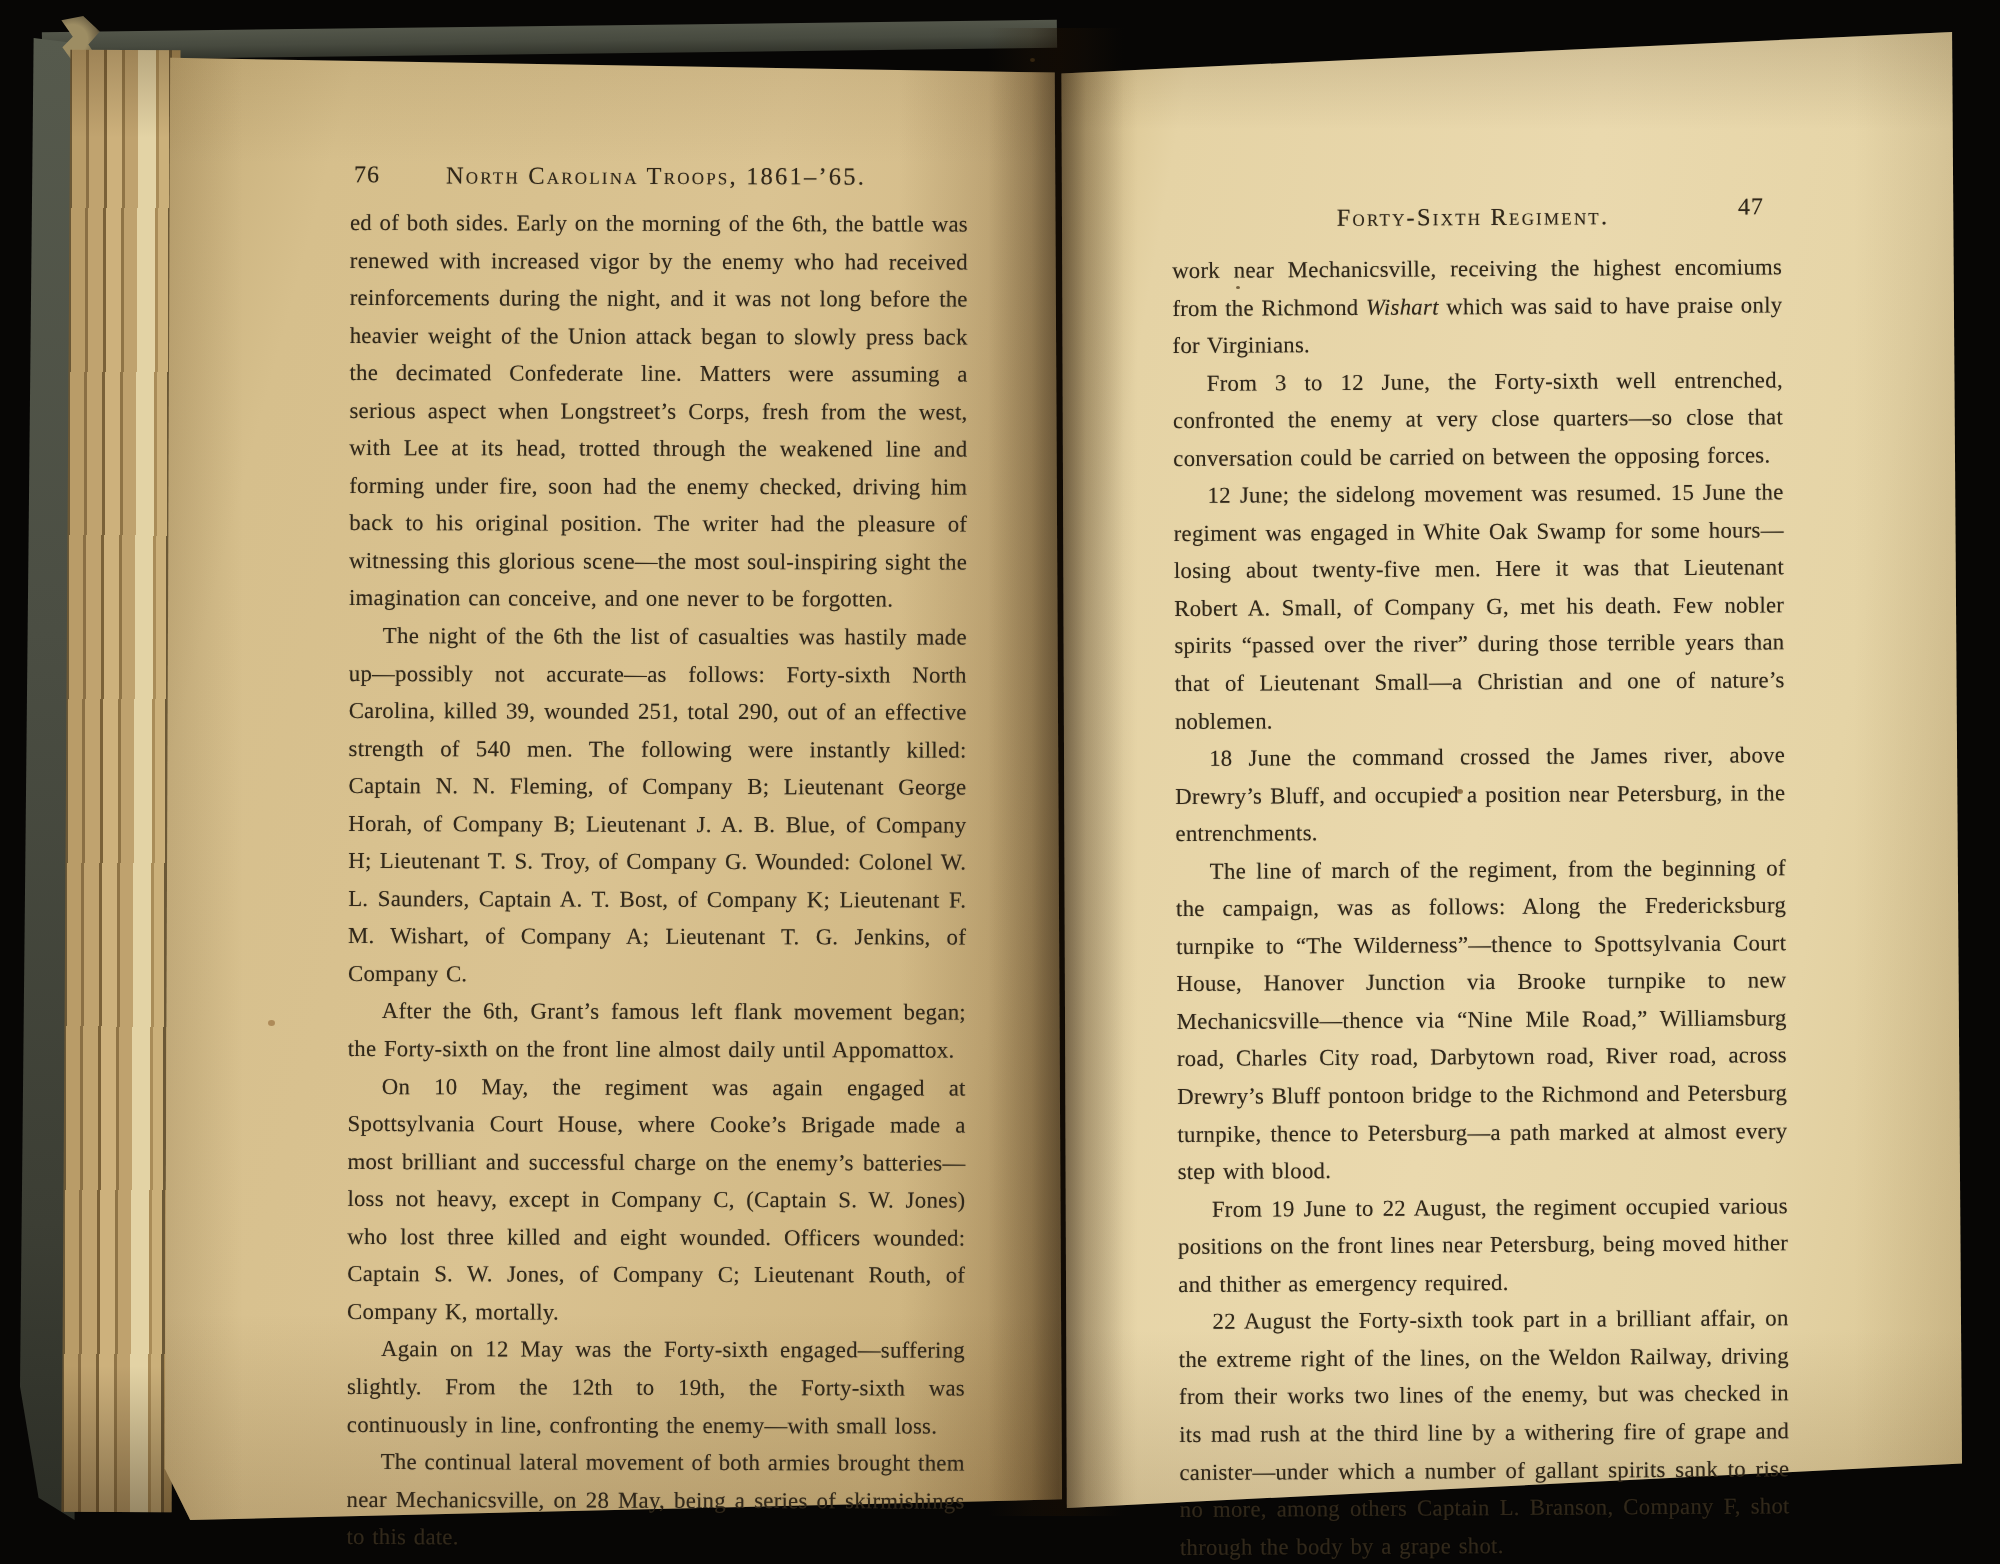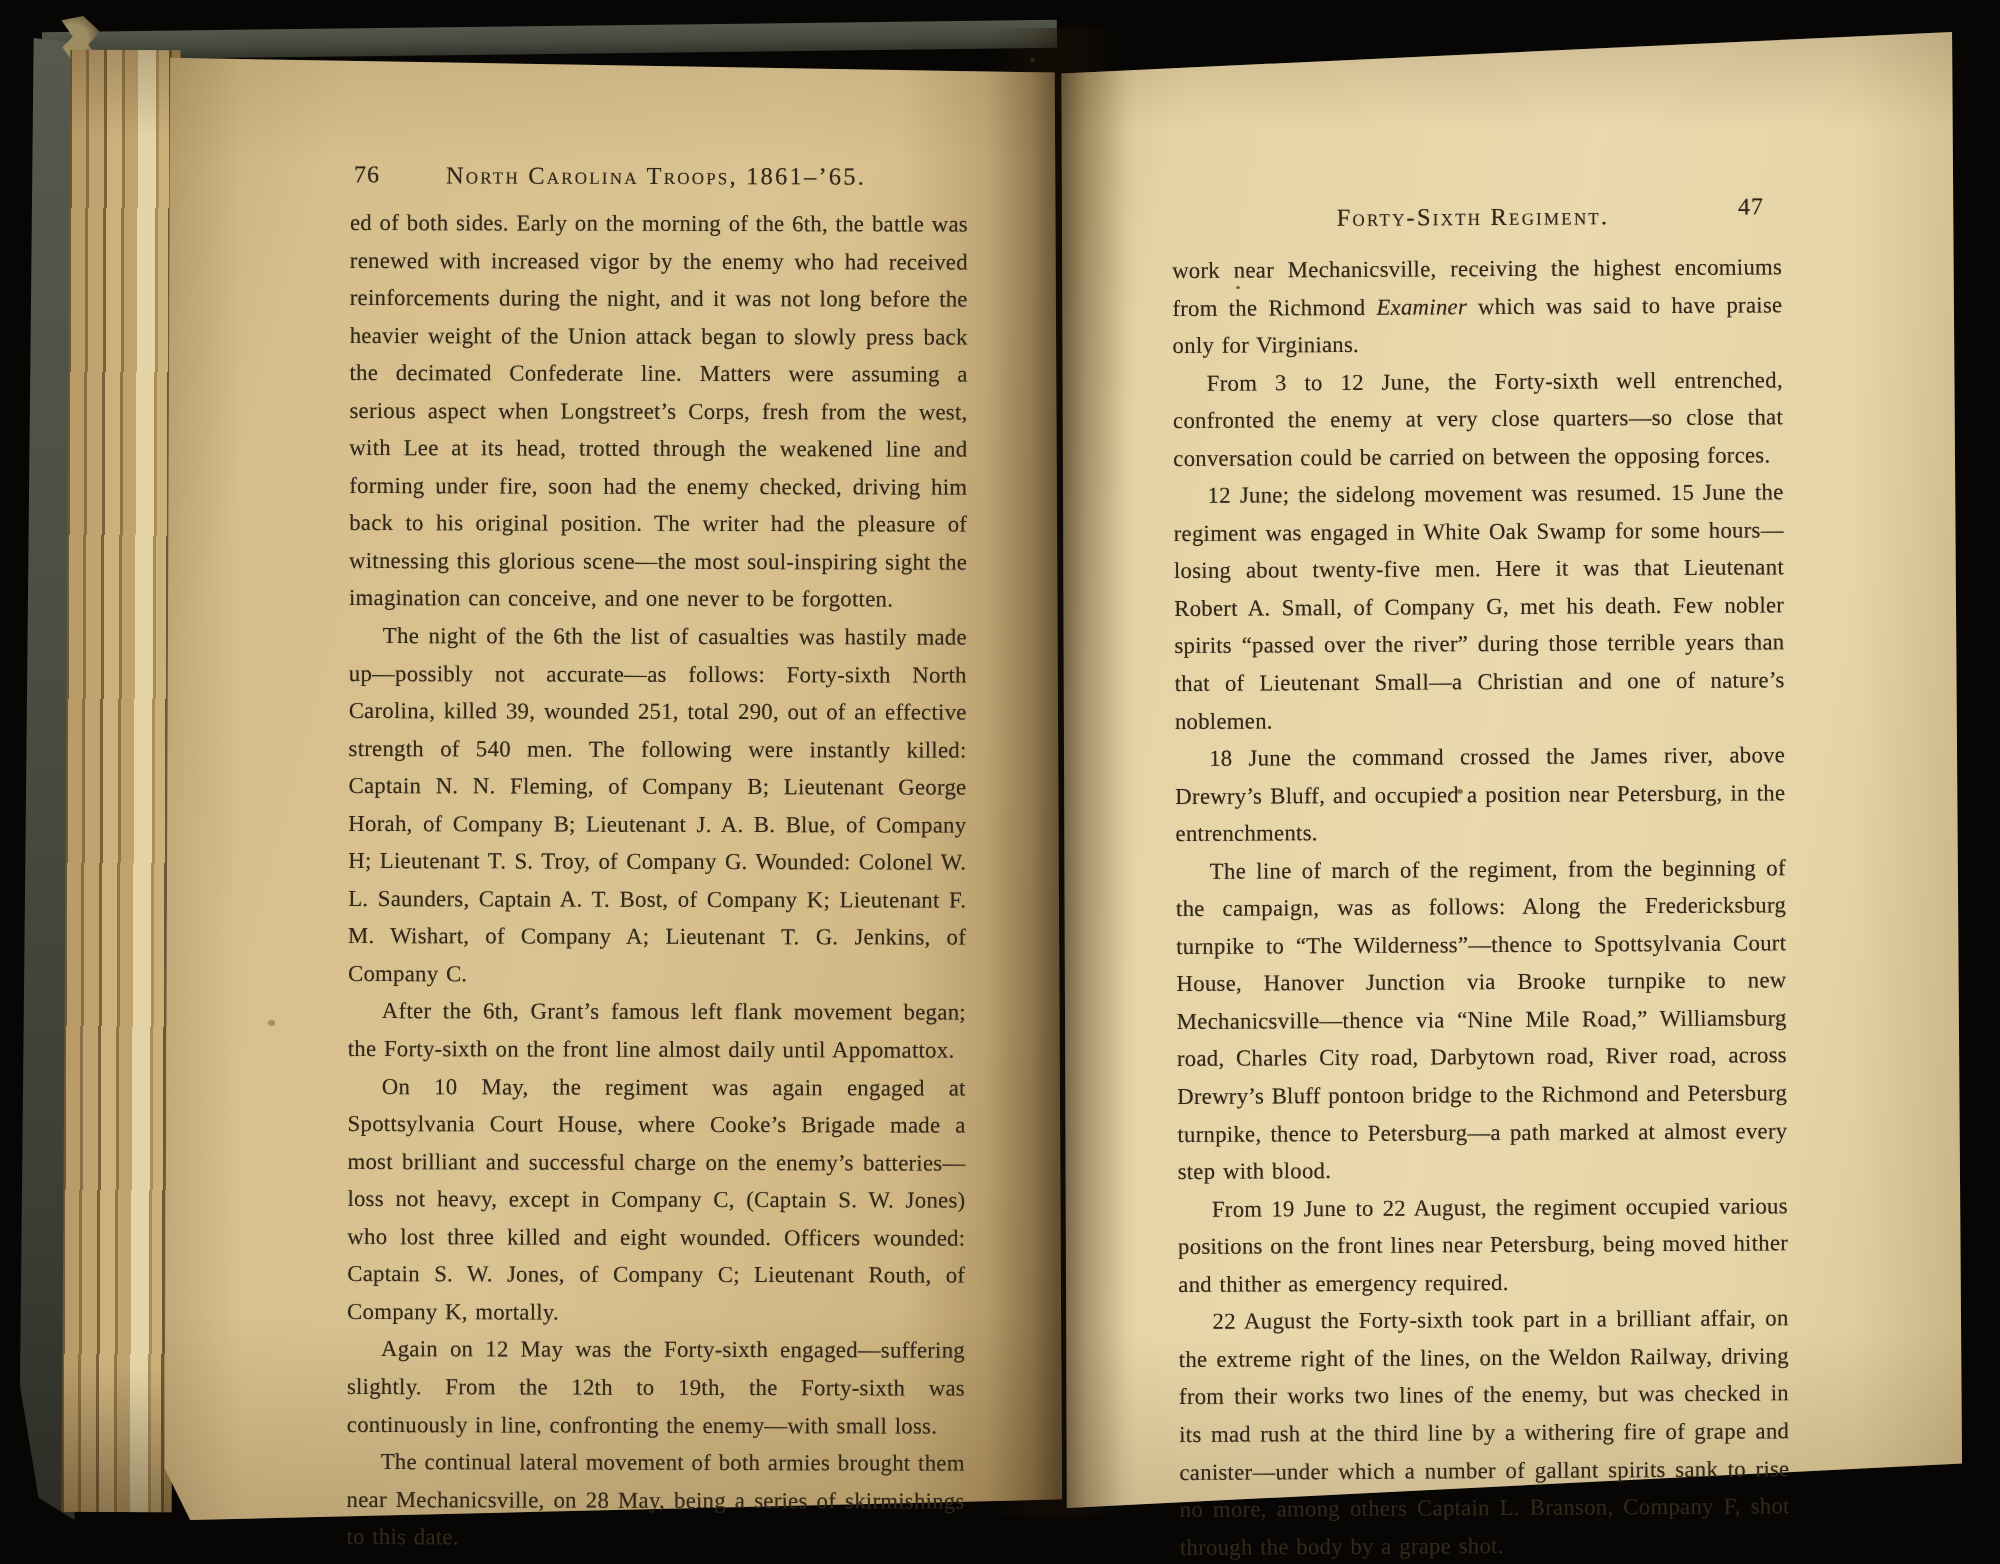--- a/index.html
+++ b/index.html
@@ -96,21 +96,21 @@
       <p>Again on 12 May was the Forty-sixth engaged—suffering slightly.  From the 12th to 19th, the Forty-sixth was continuously in line, confronting the enemy—with small loss.</p>
       <p>The continual lateral movement of both armies brought them near Mechanicsville, on 28 May, being a series of skirmishings to this date.</p>
       <p>On 2 and 3 June the entire brigade did some handsome</p>
     </div>
 
   <div class="header-row hdr-right ink">
     <span class="running-header">Forty-Sixth Regiment.</span>
     <span class="page-num num-right">47</span>
   </div>
   <div class="body-block body-right ink">
-      <p>work near Mechanicsville, receiving the highest encomiums from the Richmond <i>Examiner</i> which was said to have praise only for Virginians.</p>
+      <p>work near Mechanicsville, receiving the highest encomiums from the Richmond <i>Wishart</i> which was said to have praise only for Virginians.</p>
       <p>From 3 to 12 June, the Forty-sixth well entrenched, confronted the enemy at very close quarters—so close that conversation could be carried on between the opposing forces.</p>
       <p>12 June; the sidelong movement was resumed.  15 June the regiment was engaged in White Oak Swamp for some hours—losing about twenty-five men.  Here it was that Lieutenant Robert A. Small, of Company G, met his death. Few nobler spirits “passed over the river” during those terrible years than that of Lieutenant Small—a Christian and one of nature’s noblemen.</p>
       <p>18 June the command crossed the James river, above Drewry’s Bluff, and occupied a position near Petersburg, in the entrenchments.</p>
       <p>The line of march of the regiment, from the beginning of the campaign, was as follows:  Along the Fredericksburg turnpike to “The Wilderness”—thence to Spottsylvania Court House, Hanover Junction via Brooke turnpike to new Mechanicsville—thence via “Nine Mile Road,” Williamsburg road, Charles City road, Darbytown road, River road, across Drewry’s Bluff pontoon bridge to the Richmond and Petersburg turnpike, thence to Petersburg—a path marked at almost every step with blood.</p>
       <p>From 19 June to 22 August, the regiment occupied various positions on the front lines near Petersburg, being moved hither and thither as emergency required.</p>
       <p>22 August the Forty-sixth took part in a brilliant affair, on the extreme right of the lines, on the Weldon Railway, driving from their works two lines of the enemy, but was checked in its mad rush at the third line by a withering fire of grape and canister—under which a number of gallant spirits sank to rise no more, among others Captain L. Branson, Company F, shot through the body by a grape shot.</p>
       <p>25 August, one of the most desperate actions of the year was fought at Reams Station, mainly by Cooke’s and Kirkland’s Brigades.  The enemy was strongly fortified with a quantity of artillery. Two brigades of Wilcox’s Division had</p>
     </div>
 
   <div class="gutter-shadow"></div>

